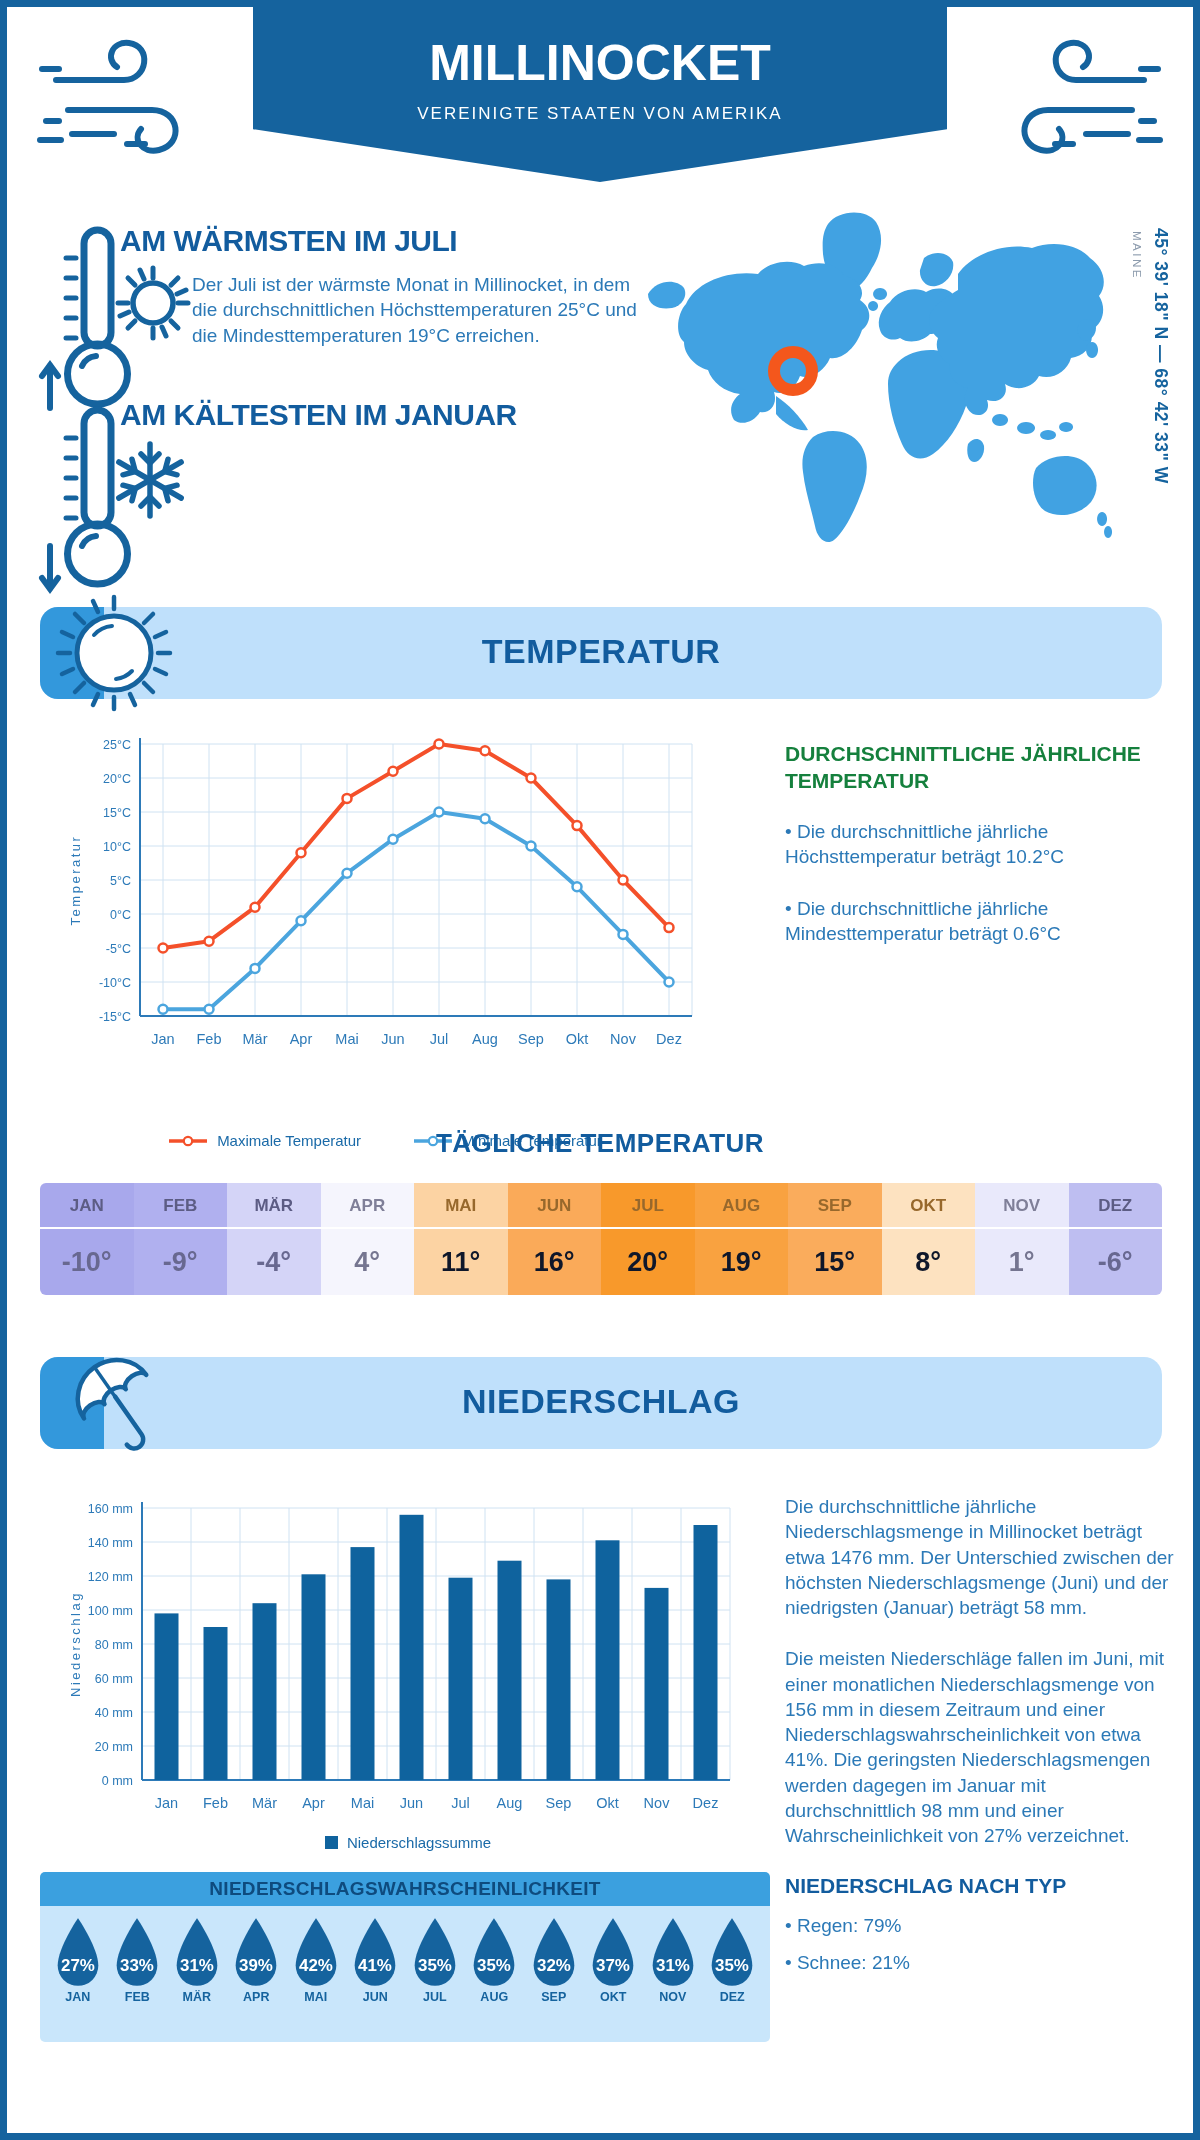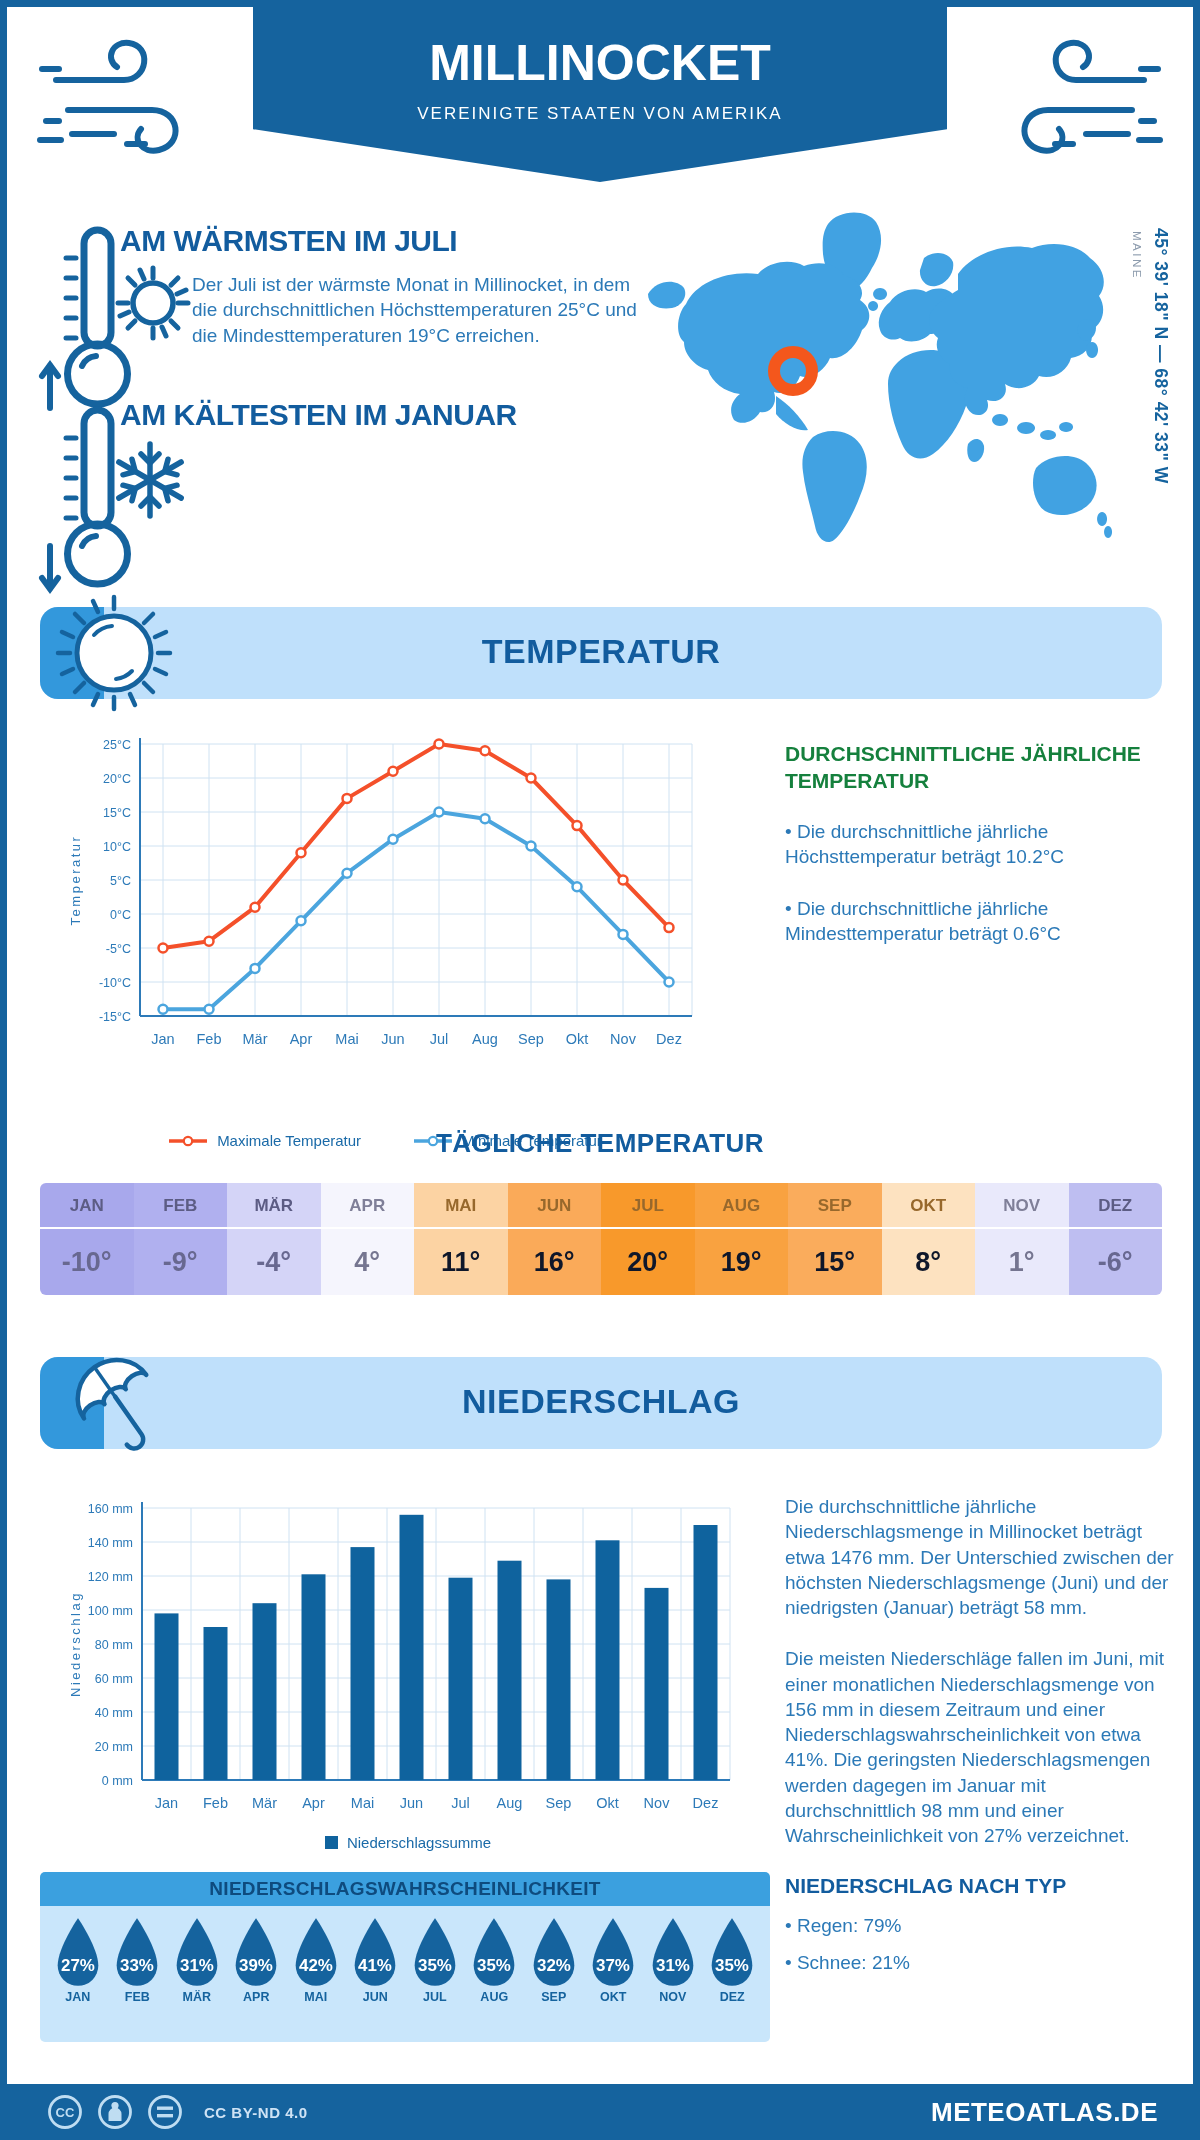--- a/index.html
+++ b/index.html
@@ -591,35 +591,15 @@
         <div class="prob-cell">
           <svg class="drop" viewBox="0 0 44 62">
             <path d="M22,1 C22,1 4,27 4,43 A18,18 0 0 0 40,43 C40,27 22,1 22,1 Z"></path>
             <text x="22" y="48" text-anchor="middle">35%</text>
           </svg>
           <div class="prob-month">DEZ</div>
         </div>
       </div>
   </div>
 
-  <div class="footer">
-    <div class="cc-group">
-      <svg width="38" height="38" viewBox="0 0 38 38">
-        <circle cx="19" cy="19" r="15.5" fill="none" stroke="#BFDDF2" stroke-width="2.8"></circle>
-        <text x="19" y="24" text-anchor="middle" font-size="13" font-weight="bold" fill="#BFDDF2" font-family="Liberation Sans,sans-serif">CC</text>
-      </svg>
-      <svg width="38" height="38" viewBox="0 0 38 38">
-        <circle cx="19" cy="19" r="15.5" fill="none" stroke="#BFDDF2" stroke-width="2.8"></circle>
-        <circle cx="19" cy="12.5" r="3.6" fill="#BFDDF2"></circle>
-        <path d="M12.5,28 v-7 a6.5,6.5 0 0 1 13,0 v7 Z" fill="#BFDDF2"></path>
-      </svg>
-      <svg width="38" height="38" viewBox="0 0 38 38">
-        <circle cx="19" cy="19" r="15.5" fill="none" stroke="#BFDDF2" stroke-width="2.8"></circle>
-        <rect x="11" y="13.5" width="16" height="3.4" fill="#BFDDF2"></rect>
-        <rect x="11" y="21" width="16" height="3.4" fill="#BFDDF2"></rect>
-      </svg>
-      <span class="cc-text">CC BY-ND 4.0</span>
-    </div>
-    <span class="site">METEOATLAS.DE</span>
-  </div>
 
   <div class="frame"></div>
 </div>
 
 </body></html>

